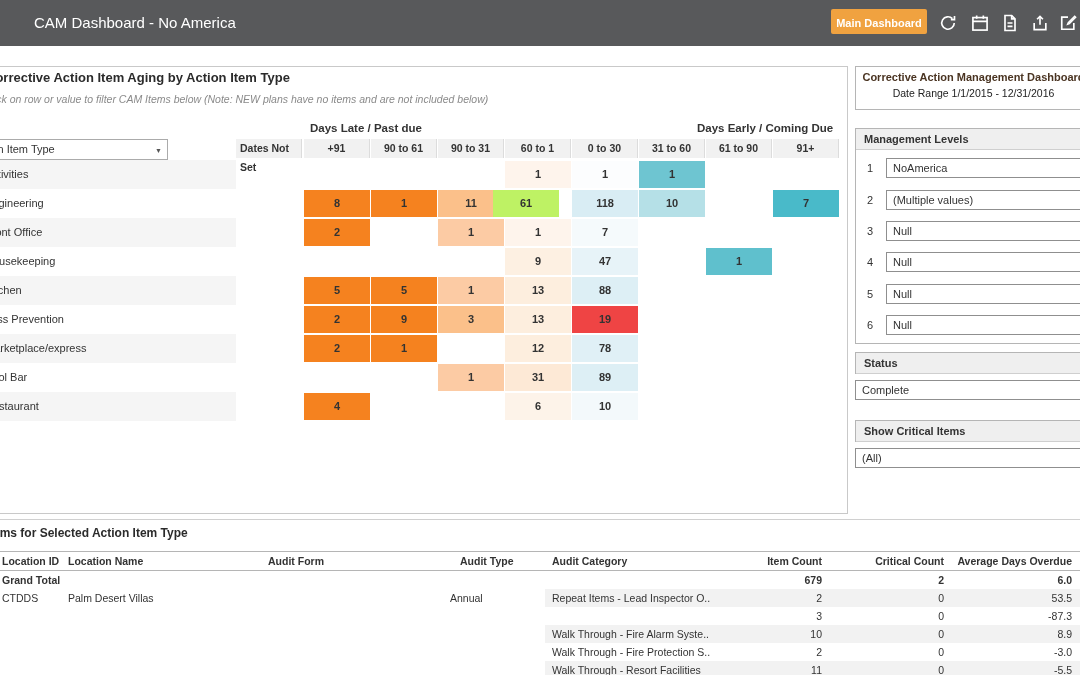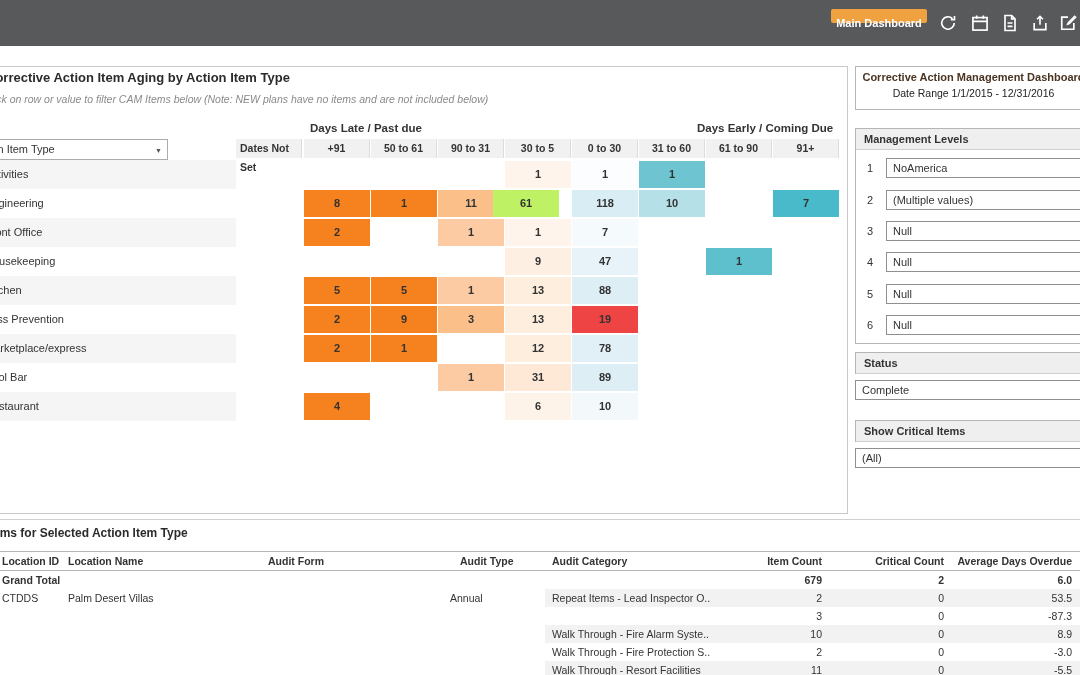--- a/index.html
+++ b/index.html
@@ -5,21 +5,21 @@
   html,body{margin:0;padding:0;}
   body{
     width:1080px;height:675px;overflow:hidden;position:relative;
     background:#fff;font-family:"Liberation Sans","DejaVu Sans",sans-serif;color:#333;
   }
   .abs{position:absolute;}
 
   
   .topbar{left:0;top:0;width:1080px;height:46px;background:#58595b;}
   .topbar-title{left:34px;top:0;height:46px;line-height:46px;font-size:15px;color:#fff;}
-  .main-dash-btn{left:831px;top:9px;width:96px;height:14px;background:#f0a240;border-radius:2px;
+  .main-dash-btn{left:831px;top:9px;width:96px;height:25px;background:#f0a240;border-radius:2px;
     color:#fff;font-size:11px;font-weight:600;text-align:center;line-height:29px;cursor:pointer;}
   .icon-btn{top:13px;width:20px;height:20px;cursor:pointer;}
   .icon-btn svg{width:20px;height:20px;display:block;}
 
   
   .aging-panel{left:-30px;top:66px;width:876px;height:446px;border:1px solid #c9c9c9;background:#fff;}
   .aging-title{left:-14px;top:70px;font-size:13px;font-weight:bold;color:#2b2b2b;white-space:nowrap;}
   .aging-subtitle{left:-16px;top:93px;font-size:10.5px;font-style:italic;color:#8a8a8a;white-space:nowrap;}
   .group-label{top:122px;font-size:11.5px;font-weight:bold;color:#333;white-space:nowrap;}
   .colhead{top:0;height:19px;line-height:19px;background:#f1f1f1;border-right:1px solid #dcdcdc;
@@ -51,20 +51,21 @@
   .bt-cell{height:18px;line-height:18px;font-size:10.5px;color:#333;white-space:nowrap;}
   .bt-row{left:0;width:1080px;height:18px;cursor:pointer;}
   .bt-band{left:545px;top:0;width:535px;height:18px;background:#f2f2f2;}
   .bold{font-weight:bold;}
   .right{text-align:right;}
 </style>
 </head>
 <body>
 
 <div class="abs topbar">
+  <div class="abs topbar-title">CAM Dashboard - No America</div>
   <div class="abs main-dash-btn">Main Dashboard</div>
   <span class="abs icon-btn" style="left:938px">
     <svg viewBox="0 0 24 24" fill="none" stroke="#fff" stroke-width="2">
       <path d="M19.5 12a7.5 7.5 0 1 1-2.2-5.3"></path>
         <path d="M19.8 3.6v4.4h-4.4"></path>
     </svg>
   </span>
   <span class="abs icon-btn" style="left:970px">
     <svg viewBox="0 0 24 24" fill="none" stroke="#fff" stroke-width="2">
       <rect x="3.5" y="5.5" width="17" height="15"></rect>
@@ -101,23 +102,23 @@
 <div class="abs group-label" style="left:697px">Days Early / Coming Due</div>
 
 <div class="abs dim-dropdown">
   <span class="txt">Action Item Type</span>
   <span class="caret">▼</span>
 </div>
 
 <div class="abs" id="aging-colheaders" style="left:0;top:139px;width:845px;height:19px">
     <div class="abs colhead left-align" style="left: 236px; width: 66px;">Dates Not Set</div>
     <div class="abs colhead" style="left: 304px; width: 66px;">+91</div>
-    <div class="abs colhead" style="left: 371px; width: 66px;">50 to 61</div>
+    <div class="abs colhead" style="left: 371px; width: 66px;">90 to 61</div>
     <div class="abs colhead" style="left: 438px; width: 66px;">90 to 31</div>
-    <div class="abs colhead" style="left: 505px; width: 66px;">30 to 5</div>
+    <div class="abs colhead" style="left: 505px; width: 66px;">60 to 1</div>
     <div class="abs colhead" style="left: 572px; width: 66px;">0 to 30</div>
     <div class="abs colhead" style="left: 639px; width: 66px;">31 to 60</div>
     <div class="abs colhead" style="left: 706px; width: 66px;">61 to 90</div>
     <div class="abs colhead" style="left: 773px; width: 66px;">91+</div>
   </div>
 <div class="abs" id="aging-grid" style="left:0;top:160px;width:845px;height:261px">
     <div class="abs aging-row" style="top: 0px;">
       <div class="abs band"></div>
       <div class="abs rowlabel">Activities</div>
       <div class="abs cell" style="left: 505px; background: rgb(254, 244, 236);">1</div>

